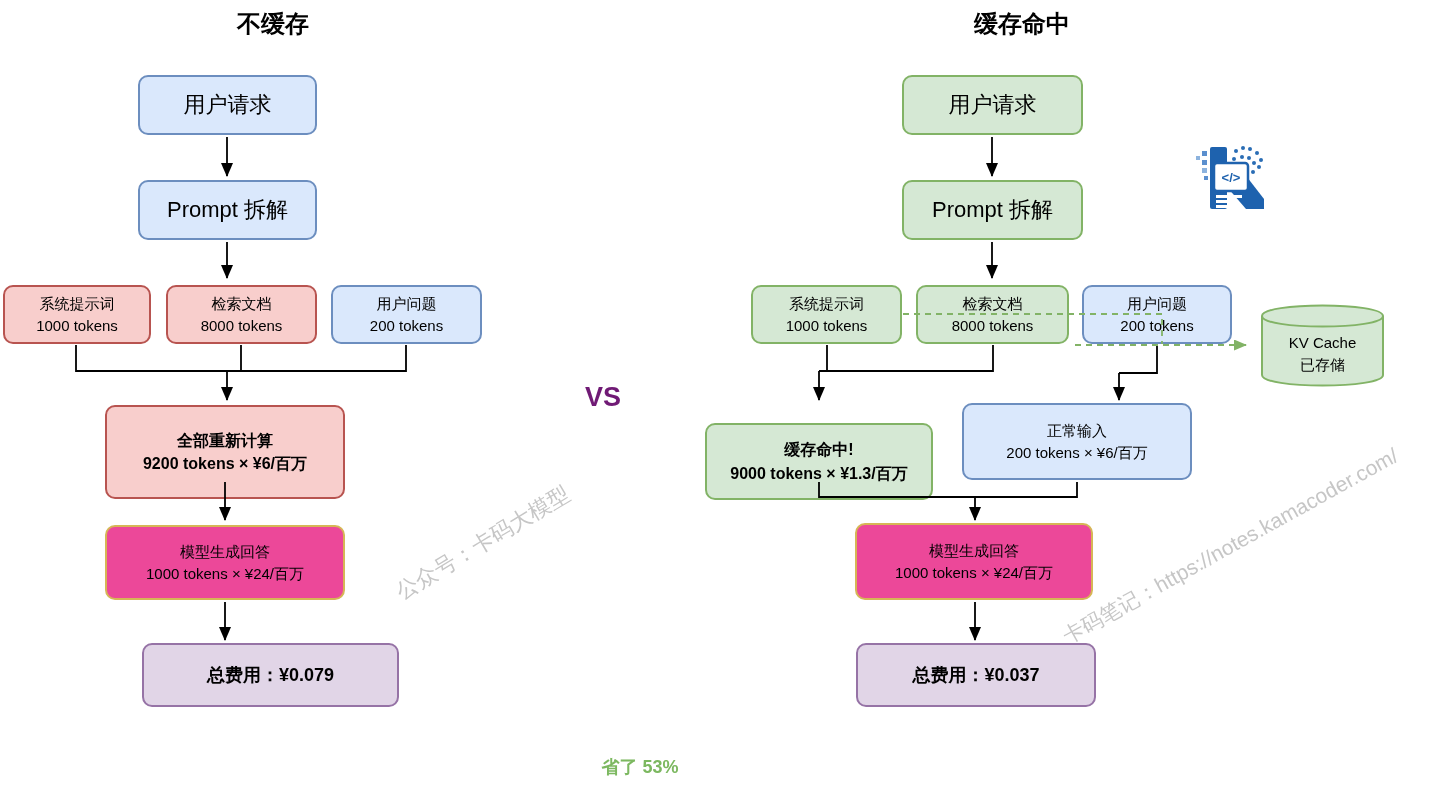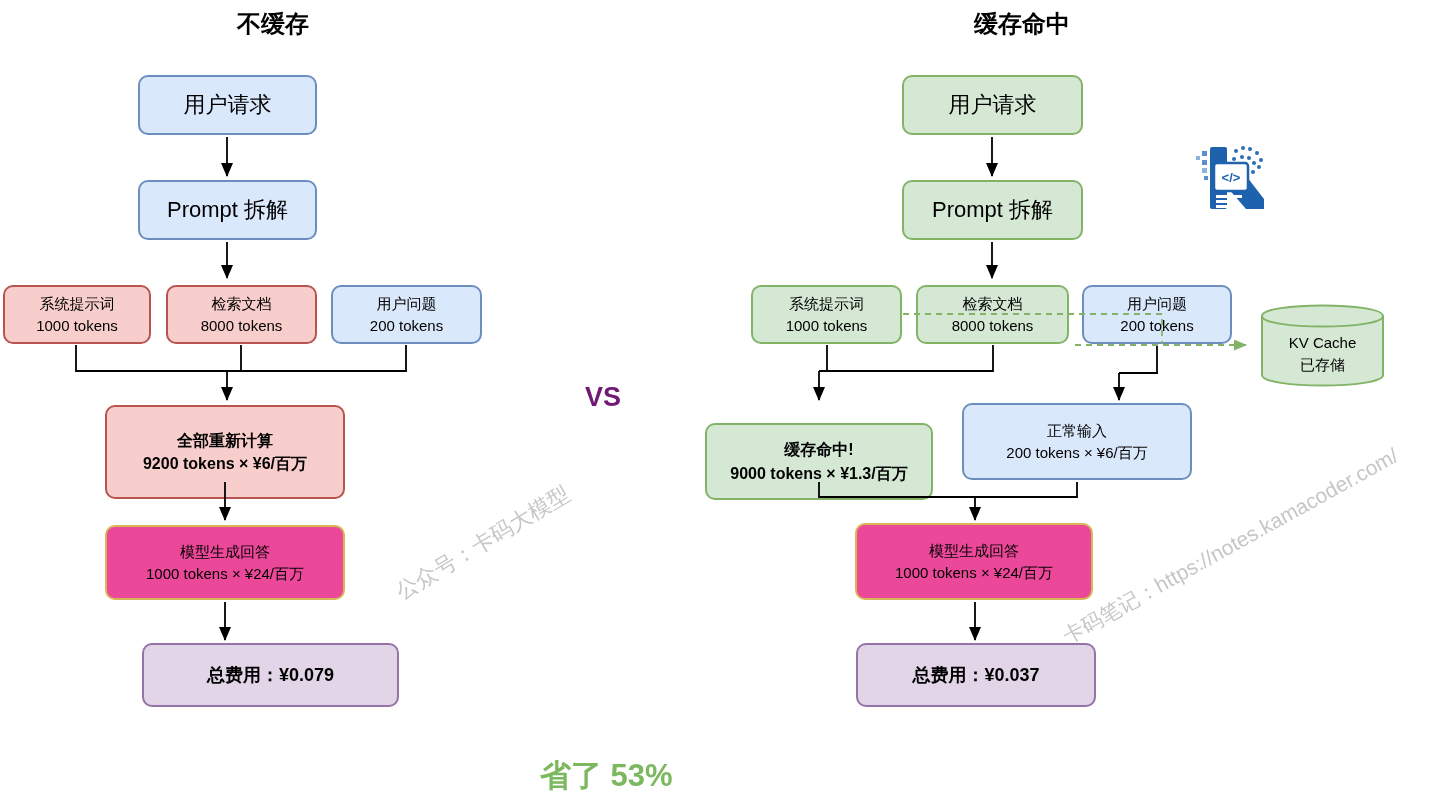--- a/index.html
+++ b/index.html
@@ -18,21 +18,21 @@
   }
   .box.single{font-size:22px;}
   .box.bold{font-weight:bold;font-size:16px;}
   .box.total{font-weight:bold;font-size:18px;}
   .c-blue{background:#dae8fc;border-color:#6c8ebf;}
   .c-red{background:#f8cecc;border-color:#b85450;}
   .c-green{background:#d5e8d4;border-color:#82b366;}
   .c-yellow{background:#ec4899;border-color:#d6b656;}
   .c-purple{background:#e1d5e7;border-color:#9673a6;}
   .vs{font-size:27px;font-weight:bold;color:#701a75;text-align:center;z-index:2;}
-  .savings{font-size:31px;font-weight:bold;color:#7cb860;z-index:2;}
+  .savings{font-size:18px;font-weight:bold;color:#7cb860;text-align:center;z-index:2;}
   .wm{position:absolute;color:#c6c6c6;font-size:22px;white-space:nowrap;z-index:1;
       transform-origin:center center;user-select:none;}
   svg.layer{position:absolute;left:0;top:0;z-index:3;pointer-events:none;}
   svg.bglayer{position:absolute;left:0;top:0;z-index:1;pointer-events:none;}
   .kvtext{z-index:2;text-align:center;font-size:15px;line-height:1.45;}
 </style>
 </head>
 <body>
 
 <svg class="bglayer" width="1444" height="797" viewBox="0 0 1444 797">

